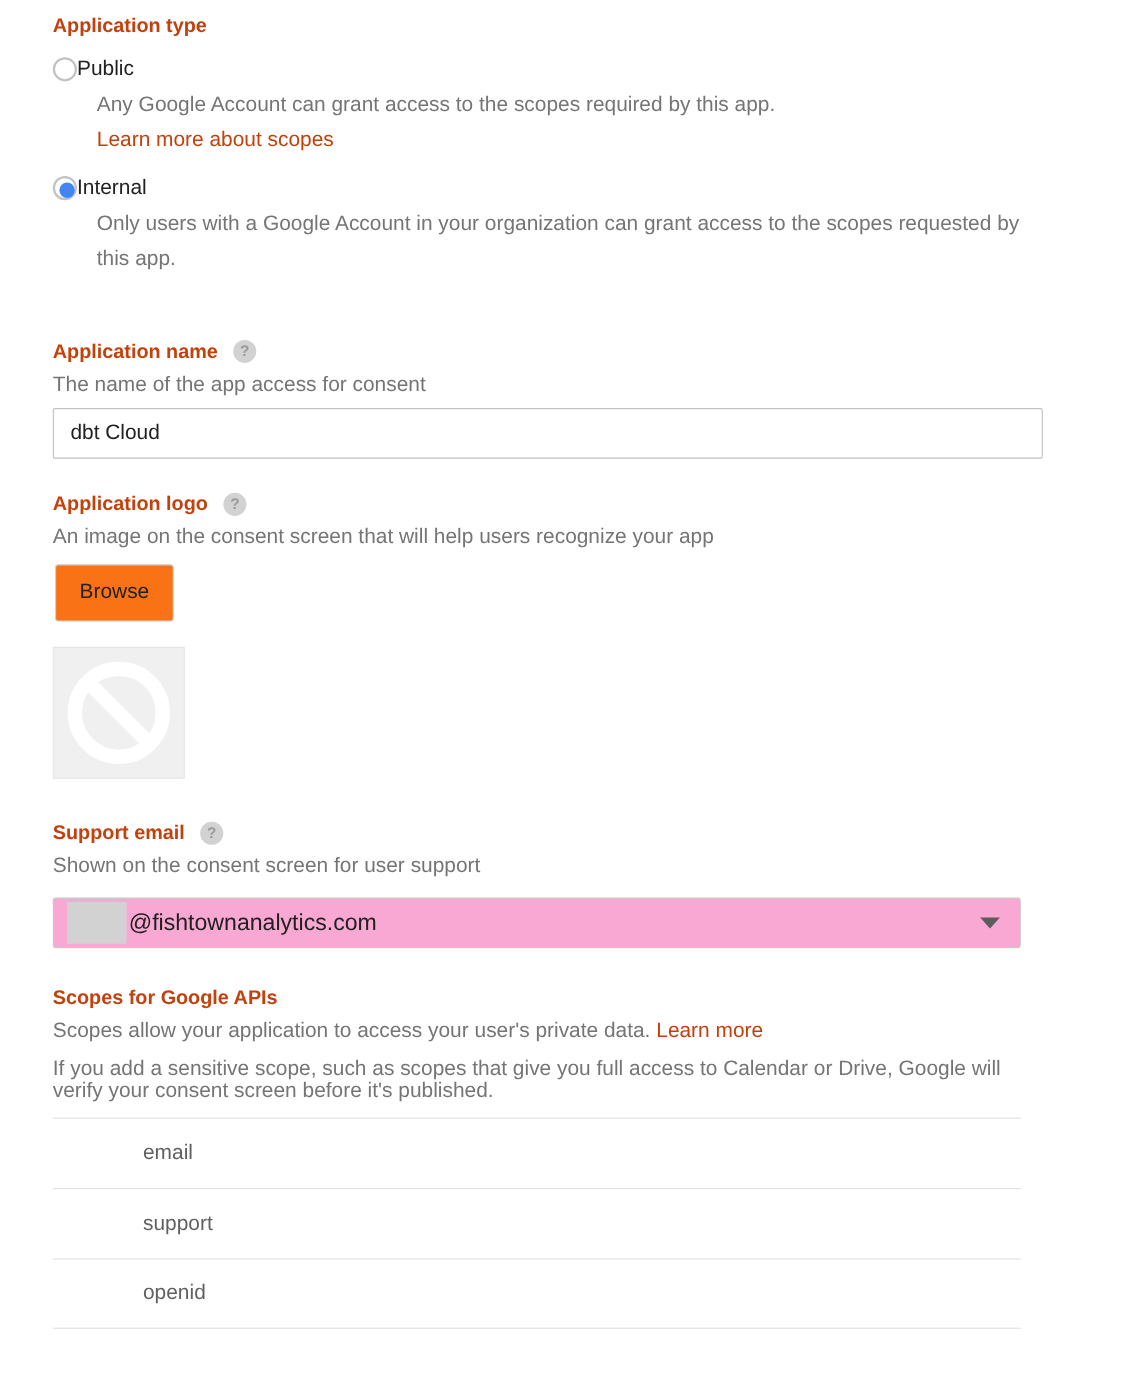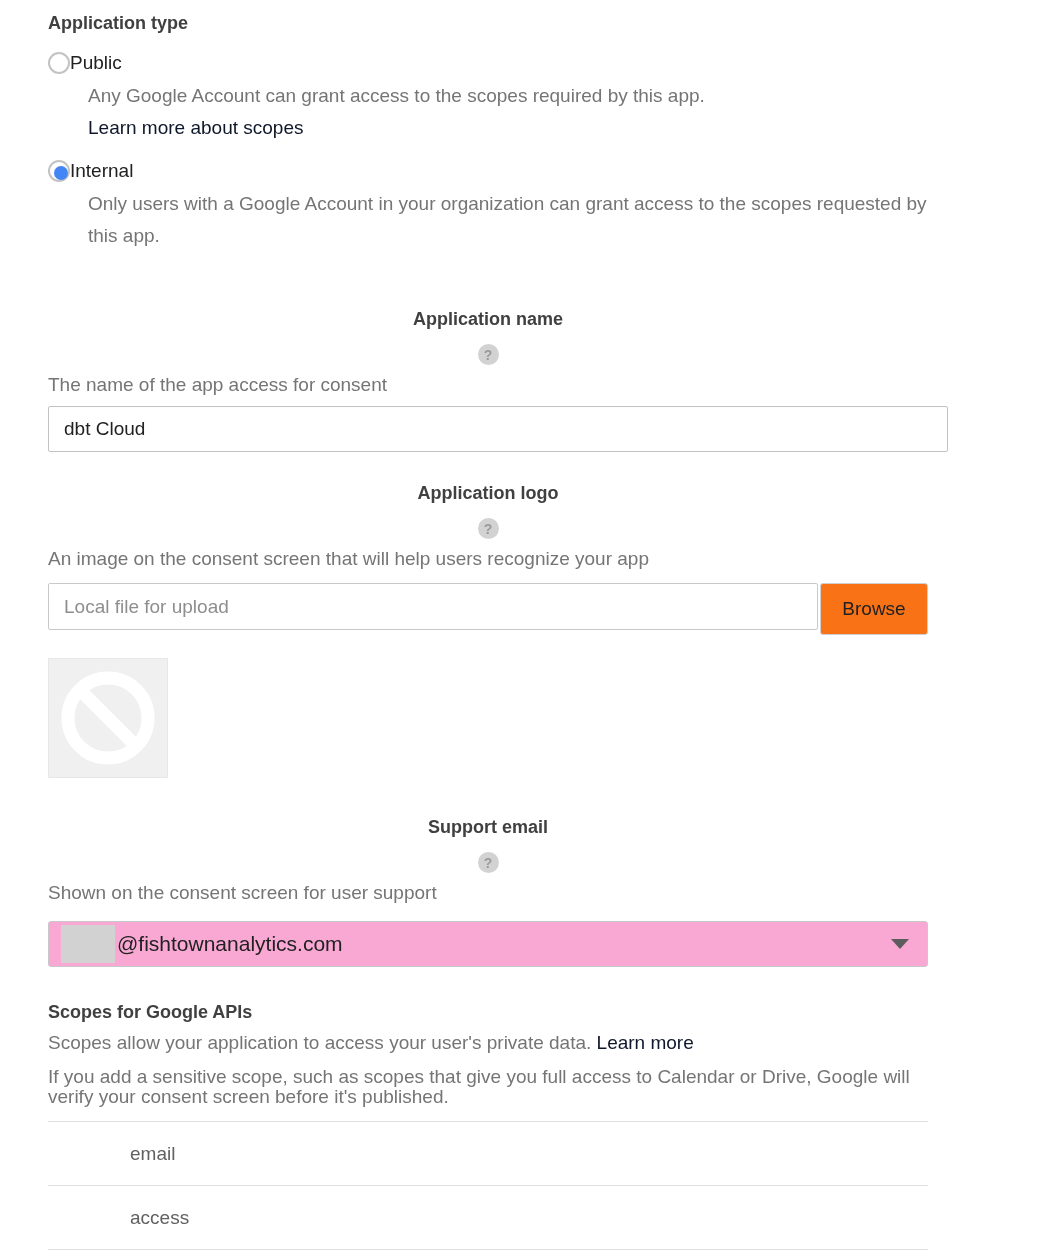--- a/index.html
+++ b/index.html
@@ -5,22 +5,22 @@
   * { box-sizing: border-box; margin: 0; padding: 0; }
   html, body { background: #fff; }
   body {
     width: 1040px; height: 1260px;
     font-family: "Liberation Sans", "DejaVu Sans", sans-serif;
     color: #212121;
     overflow: hidden;
   }
   .page { padding: 12px 48px 0 48px; width: 976px; }
 
-  .section-header { display: flex; align-items: center; gap: 14px; flex-direction: column; }
-  .section-title { font-size: 18px; font-weight: 700; color: #404040; line-height: 22px; }
+  .section-header { display: flex; align-items: center; gap: 14px; }
+  .section-title { font-size: 18px; font-weight: 700; color: #c2410c; line-height: 22px; }
   .help-icon {
     width: 21px; height: 21px; border-radius: 50%;
     background: #d2d2d2; color: #9a9a9a;
     font-size: 14px; font-weight: 700;
     display: flex; align-items: center; justify-content: center;
     line-height: 1; user-select: none;
   }
   .subtitle { font-size: 19px; color: #757575; line-height: 32px; margin-top: 4px; }
 
   
@@ -28,21 +28,21 @@
   .radio {
     width: 22px; height: 22px; border: 2px solid #c3c3c3; border-radius: 50%;
     background: #fff; flex: 0 0 auto;
   }
   .radio.selected::after {
     content: ""; display: block; width: 14px; height: 14px; margin: 4px;
     border-radius: 50%; background: #4285f4;
   }
   .option-label { font-size: 19px; color: #212121; }
   .option-desc { margin-left: 40px; font-size: 19px; color: #757575; line-height: 32px; margin-top: 6px; max-width: 840px; }
-  .link { color: #0f172a; cursor: pointer; text-decoration: none; font-size: 19px; line-height: 32px; }
+  .link { color: #c2410c; cursor: pointer; text-decoration: none; font-size: 19px; line-height: 32px; }
 
   .gap-lg { margin-top: 56px; }
   .gap-md { margin-top: 30px; }
   .gap-sm { margin-top: 38px; }
 
   .text-input {
     margin-top: 5px; width: 900px; height: 46px;
     border: 1px solid #c2c2c2; border-radius: 2px; background: #fff;
     font-size: 19px; color: #212121; padding: 0 15px;
     font-family: inherit; outline: none;
@@ -126,21 +126,20 @@
   <div class="subtitle">The name of the app access for consent</div>
   <input class="text-input" type="text" value="dbt Cloud" style="">
 
   
   <div class="section-header gap-md">
     <span class="section-title">Application logo</span>
     <span class="help-icon">?</span>
   </div>
   <div class="subtitle">An image on the consent screen that will help users recognize your app</div>
   <div class="upload-row">
-    <input class="upload-input" type="text" readonly="" placeholder="Local file for upload" style="">
     <button class="browse-btn">Browse</button>
   </div>
 
   <div class="logo-placeholder">
     <svg width="100" height="100" viewBox="0 0 100 100">
       <circle cx="50" cy="50" r="40" fill="none" stroke="#ffffff" stroke-width="13"></circle>
       <line x1="23" y1="23" x2="77" y2="77" stroke="#ffffff" stroke-width="13"></line>
     </svg>
   </div>
 
@@ -162,20 +161,20 @@
     <span class="gray">Scopes allow your application to access your user's private data.</span>
     <a class="link" href="#">Learn more</a>
   </div>
   <div class="scopes-note">If you add a sensitive scope, such as scopes that give you full access to Calendar or Drive, Google will verify your consent screen before it's published.</div>
 
   <div class="scopes-table">
     <div class="scope-row">
       <span>email</span>
     </div>
     <div class="scope-row">
-      <span>access</span>
+      <span>support</span>
     </div>
     <div class="scope-row">
       <span>openid</span>
     </div>
   </div>
 
 </div>
 
 </body></html>

